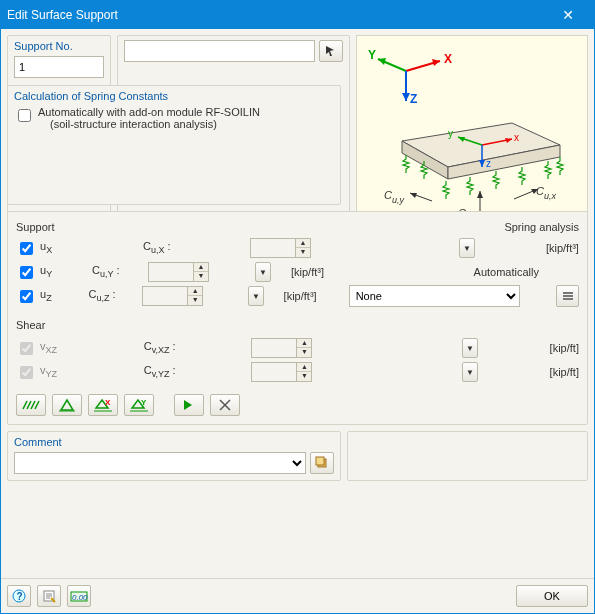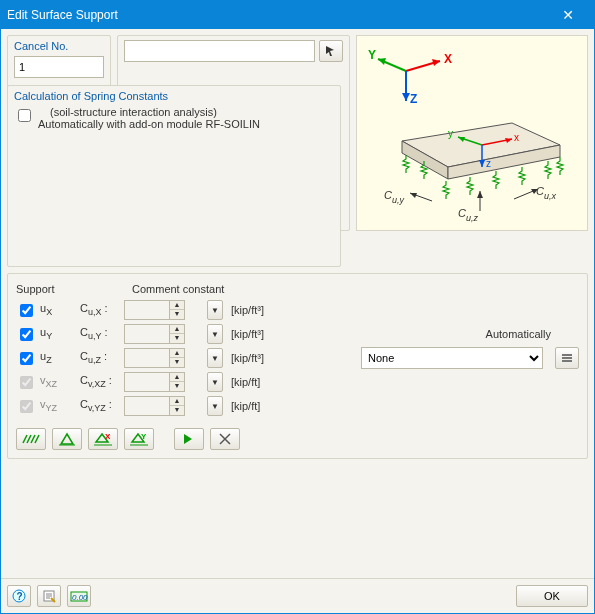--- a/index.html
+++ b/index.html
@@ -9,23 +9,23 @@
   .titlebar .title { flex:1; font-size:12px; }
   .titlebar .close { width:40px; height:24px; display:flex; align-items:center; justify-content:center; color:#fff; font-size:14px; font-family:Arial; cursor:pointer; }
   .body { flex:1; background:#f4f3ee; padding:6px; display:flex; flex-direction:column; gap:6px; overflow:hidden; }
   .row { display:flex; gap:6px; }
   .group { border:1px solid #d7d4c8; border-radius:2px; padding:4px 6px 6px 6px; background:#f4f3ee; }
   .group-title { color:#0a5ca8; font-size:11px; margin-bottom:4px; }
   .input-text { height:22px; border:1px solid #bdb9a8; background:#fff; padding:0 4px; font-size:11px; }
   .icon-btn { width:24px; height:22px; border:1px solid #bdb9a8; background:linear-gradient(#fefefe,#e8e6dd); display:flex; align-items:center; justify-content:center; font-size:11px; cursor:pointer; border-radius:2px; }
   .icon-btn svg { display:block; }
   .illus { border:1px solid #d7d4c8; background:#fffde8; padding:4px; width:232px; height:196px; display:flex; align-items:center; justify-content:center; }
-  .group.calc { height:182px; }
+  .group.calc { height:120px; }
   .support-cond { padding:6px 8px 8px 8px; }
-  .sc-row { display:flex; align-items:center; height:24px; gap:4px; }
+  .sc-row { display:flex; align-items:center; height:24px; gap:16px;justify-content:space-between; }
   .sc-checkbox { width:60px; display:flex; align-items:center; gap:4px; }
   .sc-label { width:40px; text-align:left; }
   .spinner { display:flex; }
   .spinner input { width:46px; height:20px; border:1px solid #bdb9a8; background:#f4f3ee; text-align:right; padding:0 3px; }
   .spinner .btns { display:flex; flex-direction:column; border:1px solid #bdb9a8; border-left:none; }
   .spinner .btns span { width:14px; height:9px; font-size:7px; line-height:8px; text-align:center; background:#f0eee5; border-bottom:1px solid #ccc8b9; user-select:none; }
   .spinner .btns span:last-child { border-bottom:none; }
   .unit { margin-left:4px; }
   .sub { font-size:9px; vertical-align:sub; }
   .select { height:22px; border:1px solid #bdb9a8; background:#fff; font-size:11px; width:182px; padding:0 2px; }
@@ -46,21 +46,21 @@
 
   <div class="titlebar">
     <div class="title">Edit Surface Support</div>
     <div class="close">✕</div>
   </div>
 
   <div class="body">
 
     <div class="row">
       <div style="flex:0 0 104px;" class="group">
-        <div class="group-title">Cancel No.</div>
+        <div class="group-title">Support No.</div>
         <input class="input-text" style="width: 100%;" value="1">
       </div>
       <div style="flex:1;" class="group">
         <div style="display:flex; gap:4px;">
           <input class="input-text" style="flex: 1 1 0%;" value="">
           <div class="icon-btn">
             <svg width="14" height="14" viewBox="0 0 14 14">
                 <path d="M2 2 L10 6 L6 7 L8 12 L6 12 L5 8 L2 10 Z" fill="#333"></path>
               </svg>
           </div>
@@ -126,32 +126,32 @@
           </g>
         </svg>
       </div>
     </div>
 
     <div class="group calc" style="margin-top:-152px; width:334px;">
       <div class="group-title">Calculation of Spring Constants</div>
       <div style="display:flex; align-items:flex-start; gap:4px;">
         <input type="checkbox" style="">
         <div>
+          <div>Automatically with add-on module RF-SOILIN</div>
           <div style="padding-left:12px;">(soil-structure interaction analysis)</div>
-          <div>Automatically with add-on module RF-SOILIN</div>
         </div>
       </div>
     </div>
 
     <div class="group support-cond">
 
       <div class="sc-row" style="height:18px;">
         <div class="sc-checkbox col-head">Support</div>
         <div style="width:48px;"></div>
-        <div class="col-head">Comment constant</div>
+        <div class="col-head">Spring analysis</div>
       </div>
 
       <div class="sc-row">
         <div class="sc-checkbox">
             <input type="checkbox" checked="" style="">
             <span>u<span class="sub">X</span></span>
           </div>
         <div class="sc-label">C<span class="sub">u,X</span> :</div>
         <div class="spinner">
             <input type="text" class="disabled" readonly="" style="">
@@ -219,20 +219,23 @@
         <div style="width:4px;"></div>
         <div class="icon-btn">
           <svg width="14" height="14" viewBox="0 0 14 14">
               <rect x="2" y="3" width="10" height="2" fill="#777"></rect>
               <rect x="2" y="6" width="10" height="2" fill="#777"></rect>
               <rect x="2" y="9" width="10" height="2" fill="#777"></rect>
             </svg>
         </div>
       </div>
 
+      <div class="sc-row" style="height:22px; margin-top:6px;">
+        <div class="col-head">Shear</div>
+      </div>
 
       <div class="sc-row">
         <div class="sc-checkbox dimmed">
             <input type="checkbox" checked="" disabled="" style="">
             <span>v<span class="sub">XZ</span></span>
           </div>
         <div class="sc-label">C<span class="sub">v,XZ</span> :</div>
         <div class="spinner">
             <input type="text" class="disabled" readonly="" style="">
             <div class="btns">
@@ -306,20 +309,36 @@
           </div>
         <div class="icon-btn" style="width:30px;">
             <svg width="14" height="14">
               <line x1="2" y1="2" x2="12" y2="12" stroke="#555" stroke-width="1.5"></line>
               <line x1="12" y1="2" x2="2" y2="12" stroke="#555" stroke-width="1.5"></line>
             </svg>
           </div>
       </div>
     </div>
 
+    <div class="row">
+      <div class="group" style="flex:0 0 334px;">
+        <div class="group-title">Comment</div>
+        <div class="combo">
+          <select><option></option></select>
+          <div style="width:4px;"></div>
+          <div class="icon-btn">
+            <svg width="14" height="14">
+                <rect x="3" y="3" width="8" height="8" fill="#e8c060" stroke="#a07020"></rect>
+                <rect x="1" y="1" width="8" height="8" fill="#f4da8a" stroke="#a07020"></rect>
+              </svg>
+          </div>
+        </div>
+      </div>
+      <div class="group" style="flex:1;"></div>
+    </div>
 
     <div style="flex:1;"></div>
   </div>
 
   <div class="footer">
     <div class="icon-btn">
         <svg width="14" height="14">
           <circle cx="7" cy="7" r="6" fill="#dff" stroke="#0a84d6"></circle>
           <text x="4.5" y="11" font-size="10" fill="#0a5ca8" font-weight="bold">?</text>
         </svg>

